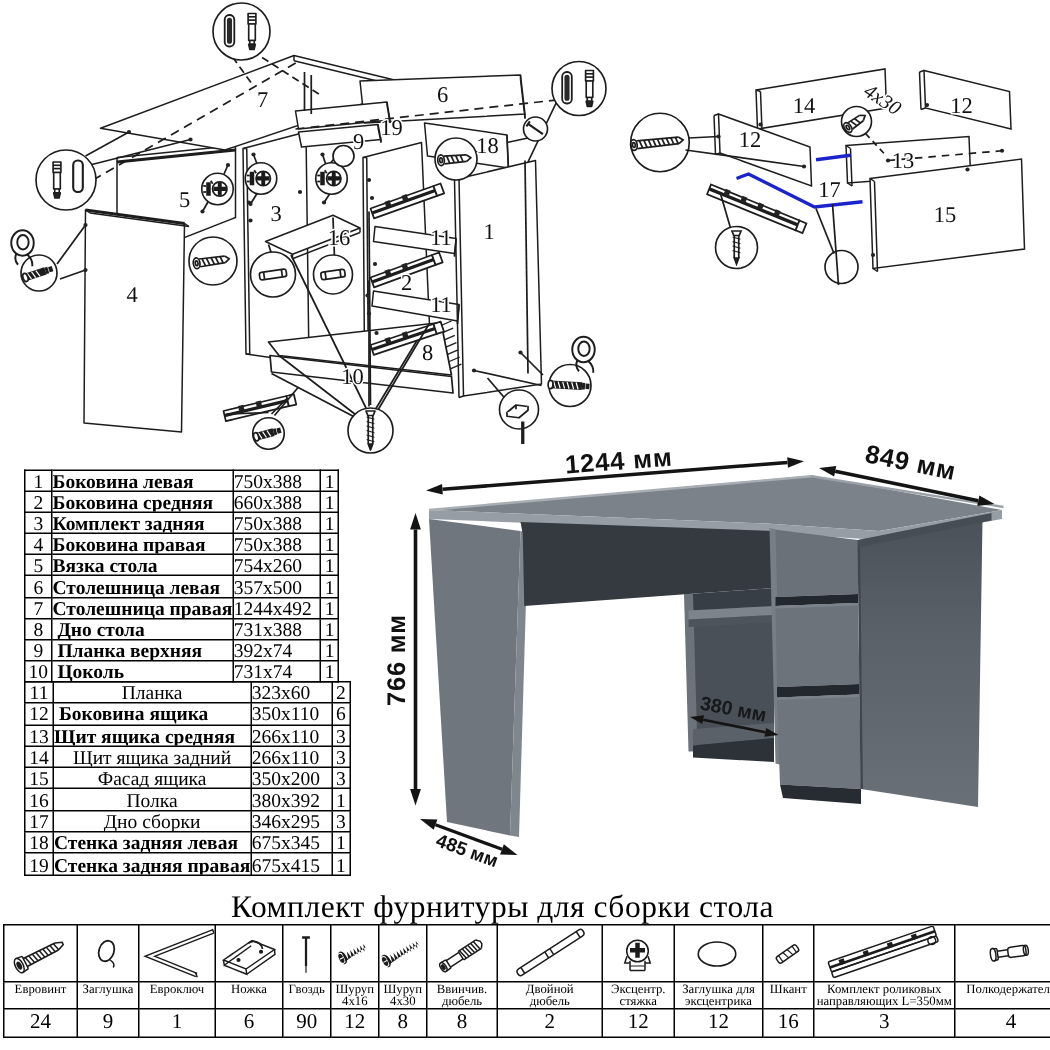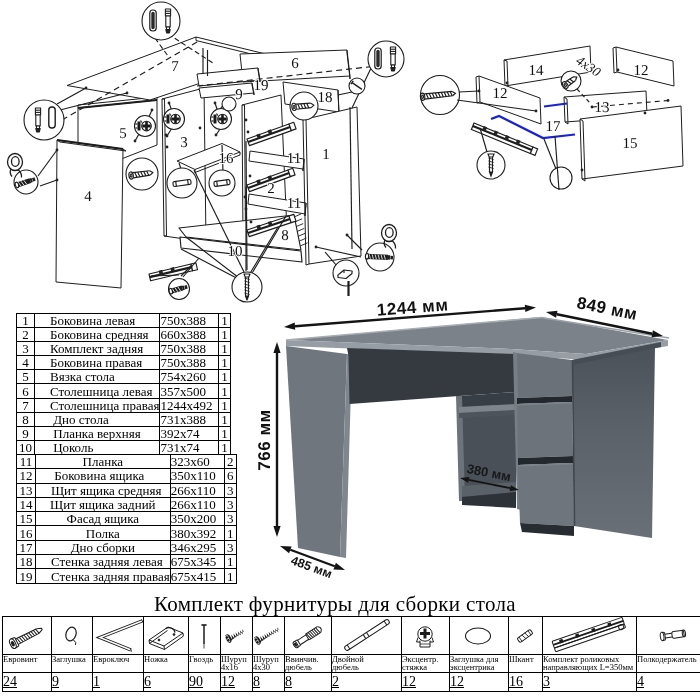--- a/index.html
+++ b/index.html
@@ -8,31 +8,31 @@
 #stage{position:absolute;left:0;top:0;width:700px;height:700px;transform:translateZ(0);will-change:transform;}
 #art{position:absolute;left:0;top:0;}
 .hicon svg{display:block;margin:0 auto;}
 table{border-collapse:collapse;table-layout:fixed;}
 td{border:1px solid #000;padding:0;overflow:hidden;white-space:nowrap;}
 #parts1{position:absolute;left:16px;top:313px;}
 #parts1 td{height:13.1px;font-size:13px;line-height:13px;}
 #parts2{position:absolute;left:16px;top:454px;}
 #parts2 td{height:13.3px;font-size:13px;line-height:13px;}
 .cnum{text-align:center;}
-.cname{padding-left:15px;}
+.cname{padding-left:0;font-weight:bold;}
 .cc{text-align:center;}
 .csize{text-align:left;}
 #title{position:absolute;left:-15px;top:592px;width:700px;text-align:center;
        font-size:21px;letter-spacing:0.35px;}
 #hw{position:absolute;left:2px;top:616px;}
-#hw td{text-align:left;margin-top:16px;}
+#hw td{text-align:center;margin-top:16px;}
 .hicon{height:37px;}
 .hlab{height:17px;font-size:8.5px;line-height:8.4px;white-space:normal;}
 .hlab div{height:17px;overflow:hidden;}
-.hqty{height:18px;font-size:14px;text-decoration:underline;}
+.hqty{height:18px;font-size:14px;}
 </style>
 </head>
 <body>
 <div id="stage">
 <svg id="art" width="700" height="700" viewBox="0 0 700 700" text-rendering="geometricPrecision">
 <g id="desk">
 <defs>
           <linearGradient id="grside" x1="0" y1="355" x2="0" y2="540" gradientUnits="userSpaceOnUse">
             <stop offset="0" stop-color="#4d535a"></stop>
             <stop offset="0.35" stop-color="#5a6067"></stop>

